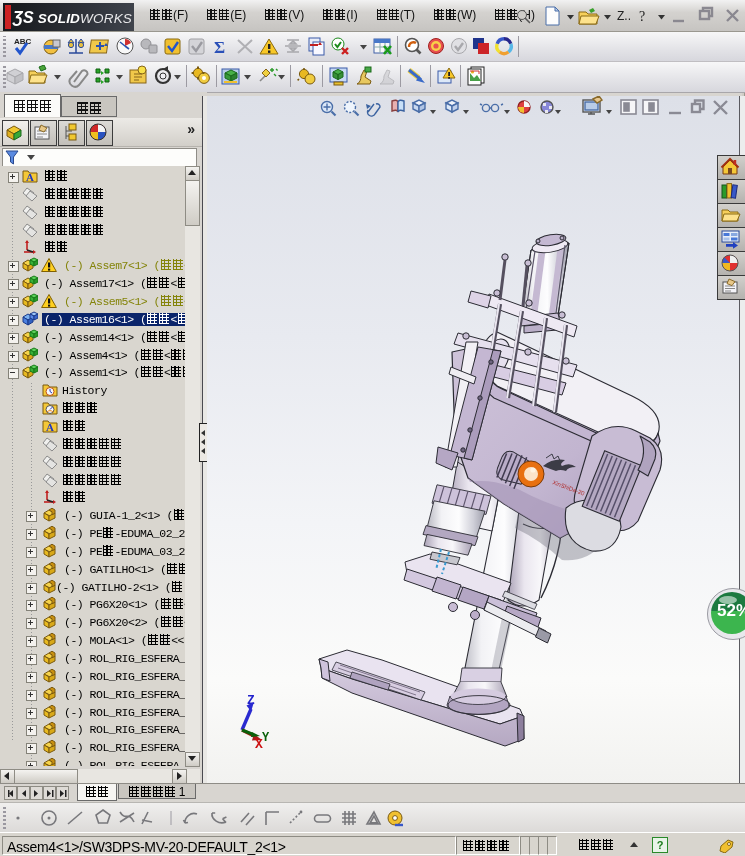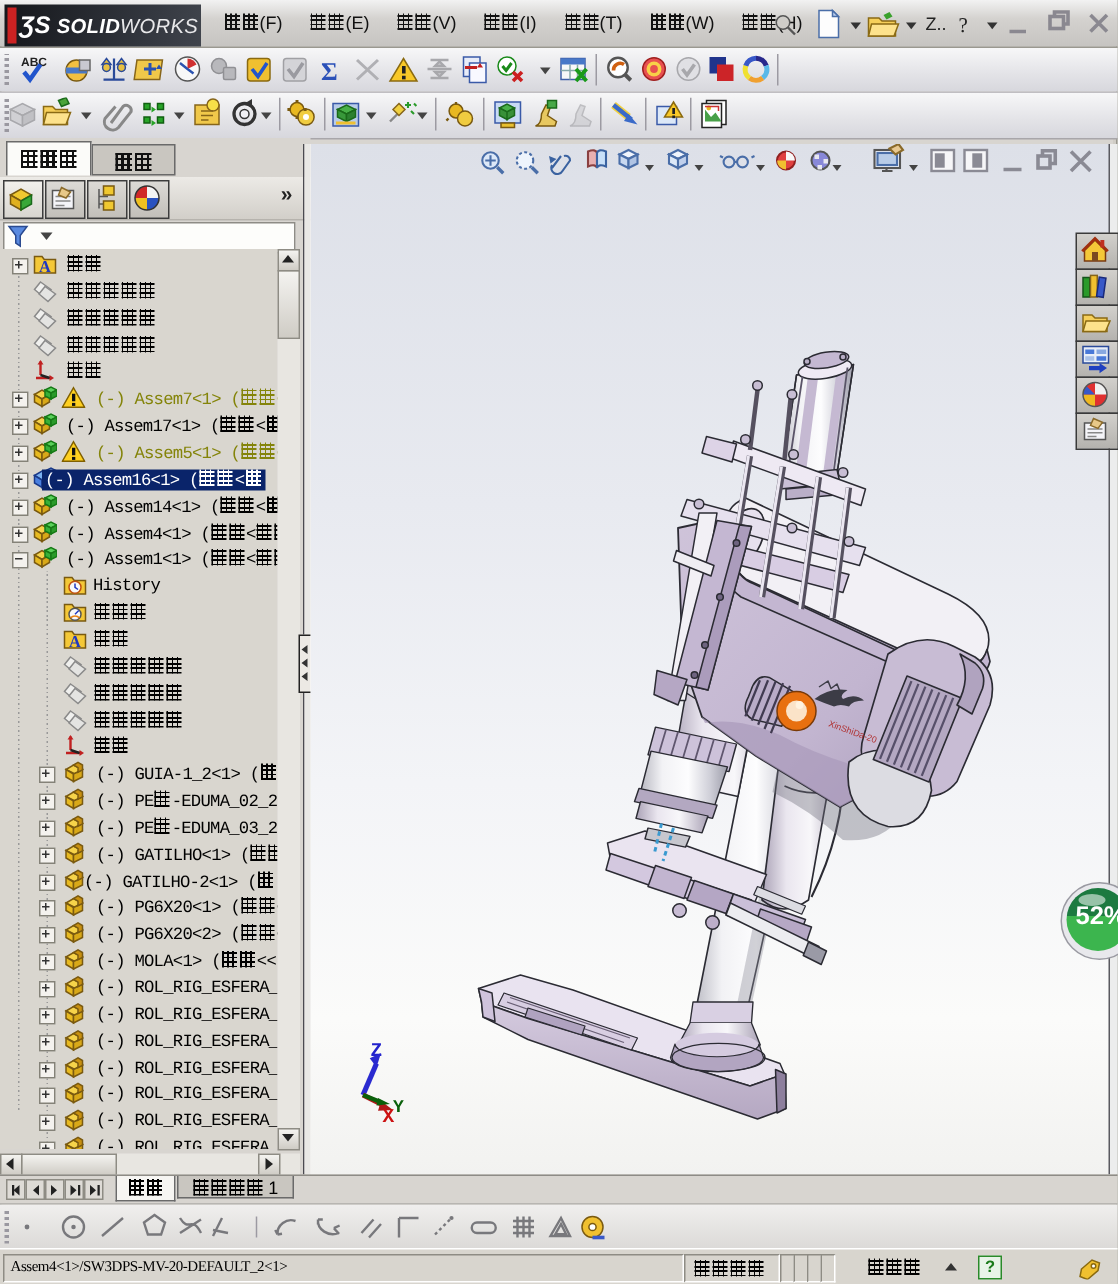--- a/index.html
+++ b/index.html
@@ -480,21 +480,21 @@
           <svg class="ticon" style="left:41px" width="16" height="16">
             <use href="#s-warn"></use>
           </svg>
           <span class="tx olive" style="left:64px">(-) Assem5&lt;1&gt; (<i class="cj"></i><i class="cj"></i>&lt;</span>
         </div>
 <div class="trow" style="top:143.8px">
           <div class="pm plus" style="left:8px"></div>
           <svg class="ticon" style="left:22px" width="16" height="16">
             <use href="#s-asmsel"></use>
           </svg>
-          <span class="tx sel" style="left:28px;padding:0 2px">(-) Assem16&lt;1&gt; (<i class="cj"></i><i class="cj"></i>&lt;<i class="cj"></i></span>
+          <span class="tx sel" style="left:42px;padding:0 2px">(-) Assem16&lt;1&gt; (<i class="cj"></i><i class="cj"></i>&lt;<i class="cj"></i></span>
         </div>
 <div class="trow" style="top:161.6px">
           <div class="pm plus" style="left:8px"></div>
           <svg class="ticon" style="left:22px" width="16" height="16">
             <use href="#s-asm"></use>
           </svg>
           <span class="tx" style="left:44px">(-) Assem14&lt;1&gt; (<i class="cj"></i><i class="cj"></i>&lt;<i class="cj"></i></span>
         </div>
 <div class="trow" style="top:179.5px">
           <div class="pm plus" style="left:8px"></div>
@@ -1088,21 +1088,21 @@
       </g>
       <g transform="translate(378,2)">
           <circle cx="9" cy="10" r="7" fill="#f0c030" stroke="#7a5a10"></circle>
           <circle cx="9" cy="10" r="2.4" fill="#fff" stroke="#7a5a10"></circle>
           <path d="M9 17 h8" stroke="#3858c8" stroke-width="2.4"></path>
         </g>
     </svg>
   </div>
   <div id="status" class="abs">
     <div class="scell" style="left:2px;width:452px;">
-        <span style="position:absolute;left:4px;top:2px;font-family:Liberation Serif, serif;font-size:10px;letter-spacing:-0.3px">Assem4&lt;1&gt;/SW3DPS-MV-20-DEFAULT_2&lt;1&gt;</span>
+        <span style="position:absolute;left:4px;top:2px;font-family:Liberation Sans, sans-serif;font-size:14px;letter-spacing:-0.3px">Assem4&lt;1&gt;/SW3DPS-MV-20-DEFAULT_2&lt;1&gt;</span>
       </div>
     <div class="scell" style="left:456px;width:62px;">
         <span style="position:absolute;left:5px;top:2px"><i class="cj"></i><i class="cj"></i><i class="cj"></i><i class="cj"></i></span>
       </div>
     <div class="scell" style="left:520px;width:8px;"></div>
     <div class="scell" style="left:529px;width:8px;"></div>
     <div class="scell" style="left:538px;width:8px;"></div>
     <div class="scell" style="left:547px;width:8px;"></div>
     <div class="abs" style="left:578px;top:5px"><i class="cj"></i><i class="cj"></i><i class="cj"></i></div>
     <div class="arr abs" style="left:630px;top:9px;border-left:4px solid transparent;border-right:4px solid transparent;border-bottom:5px solid #333"></div>

